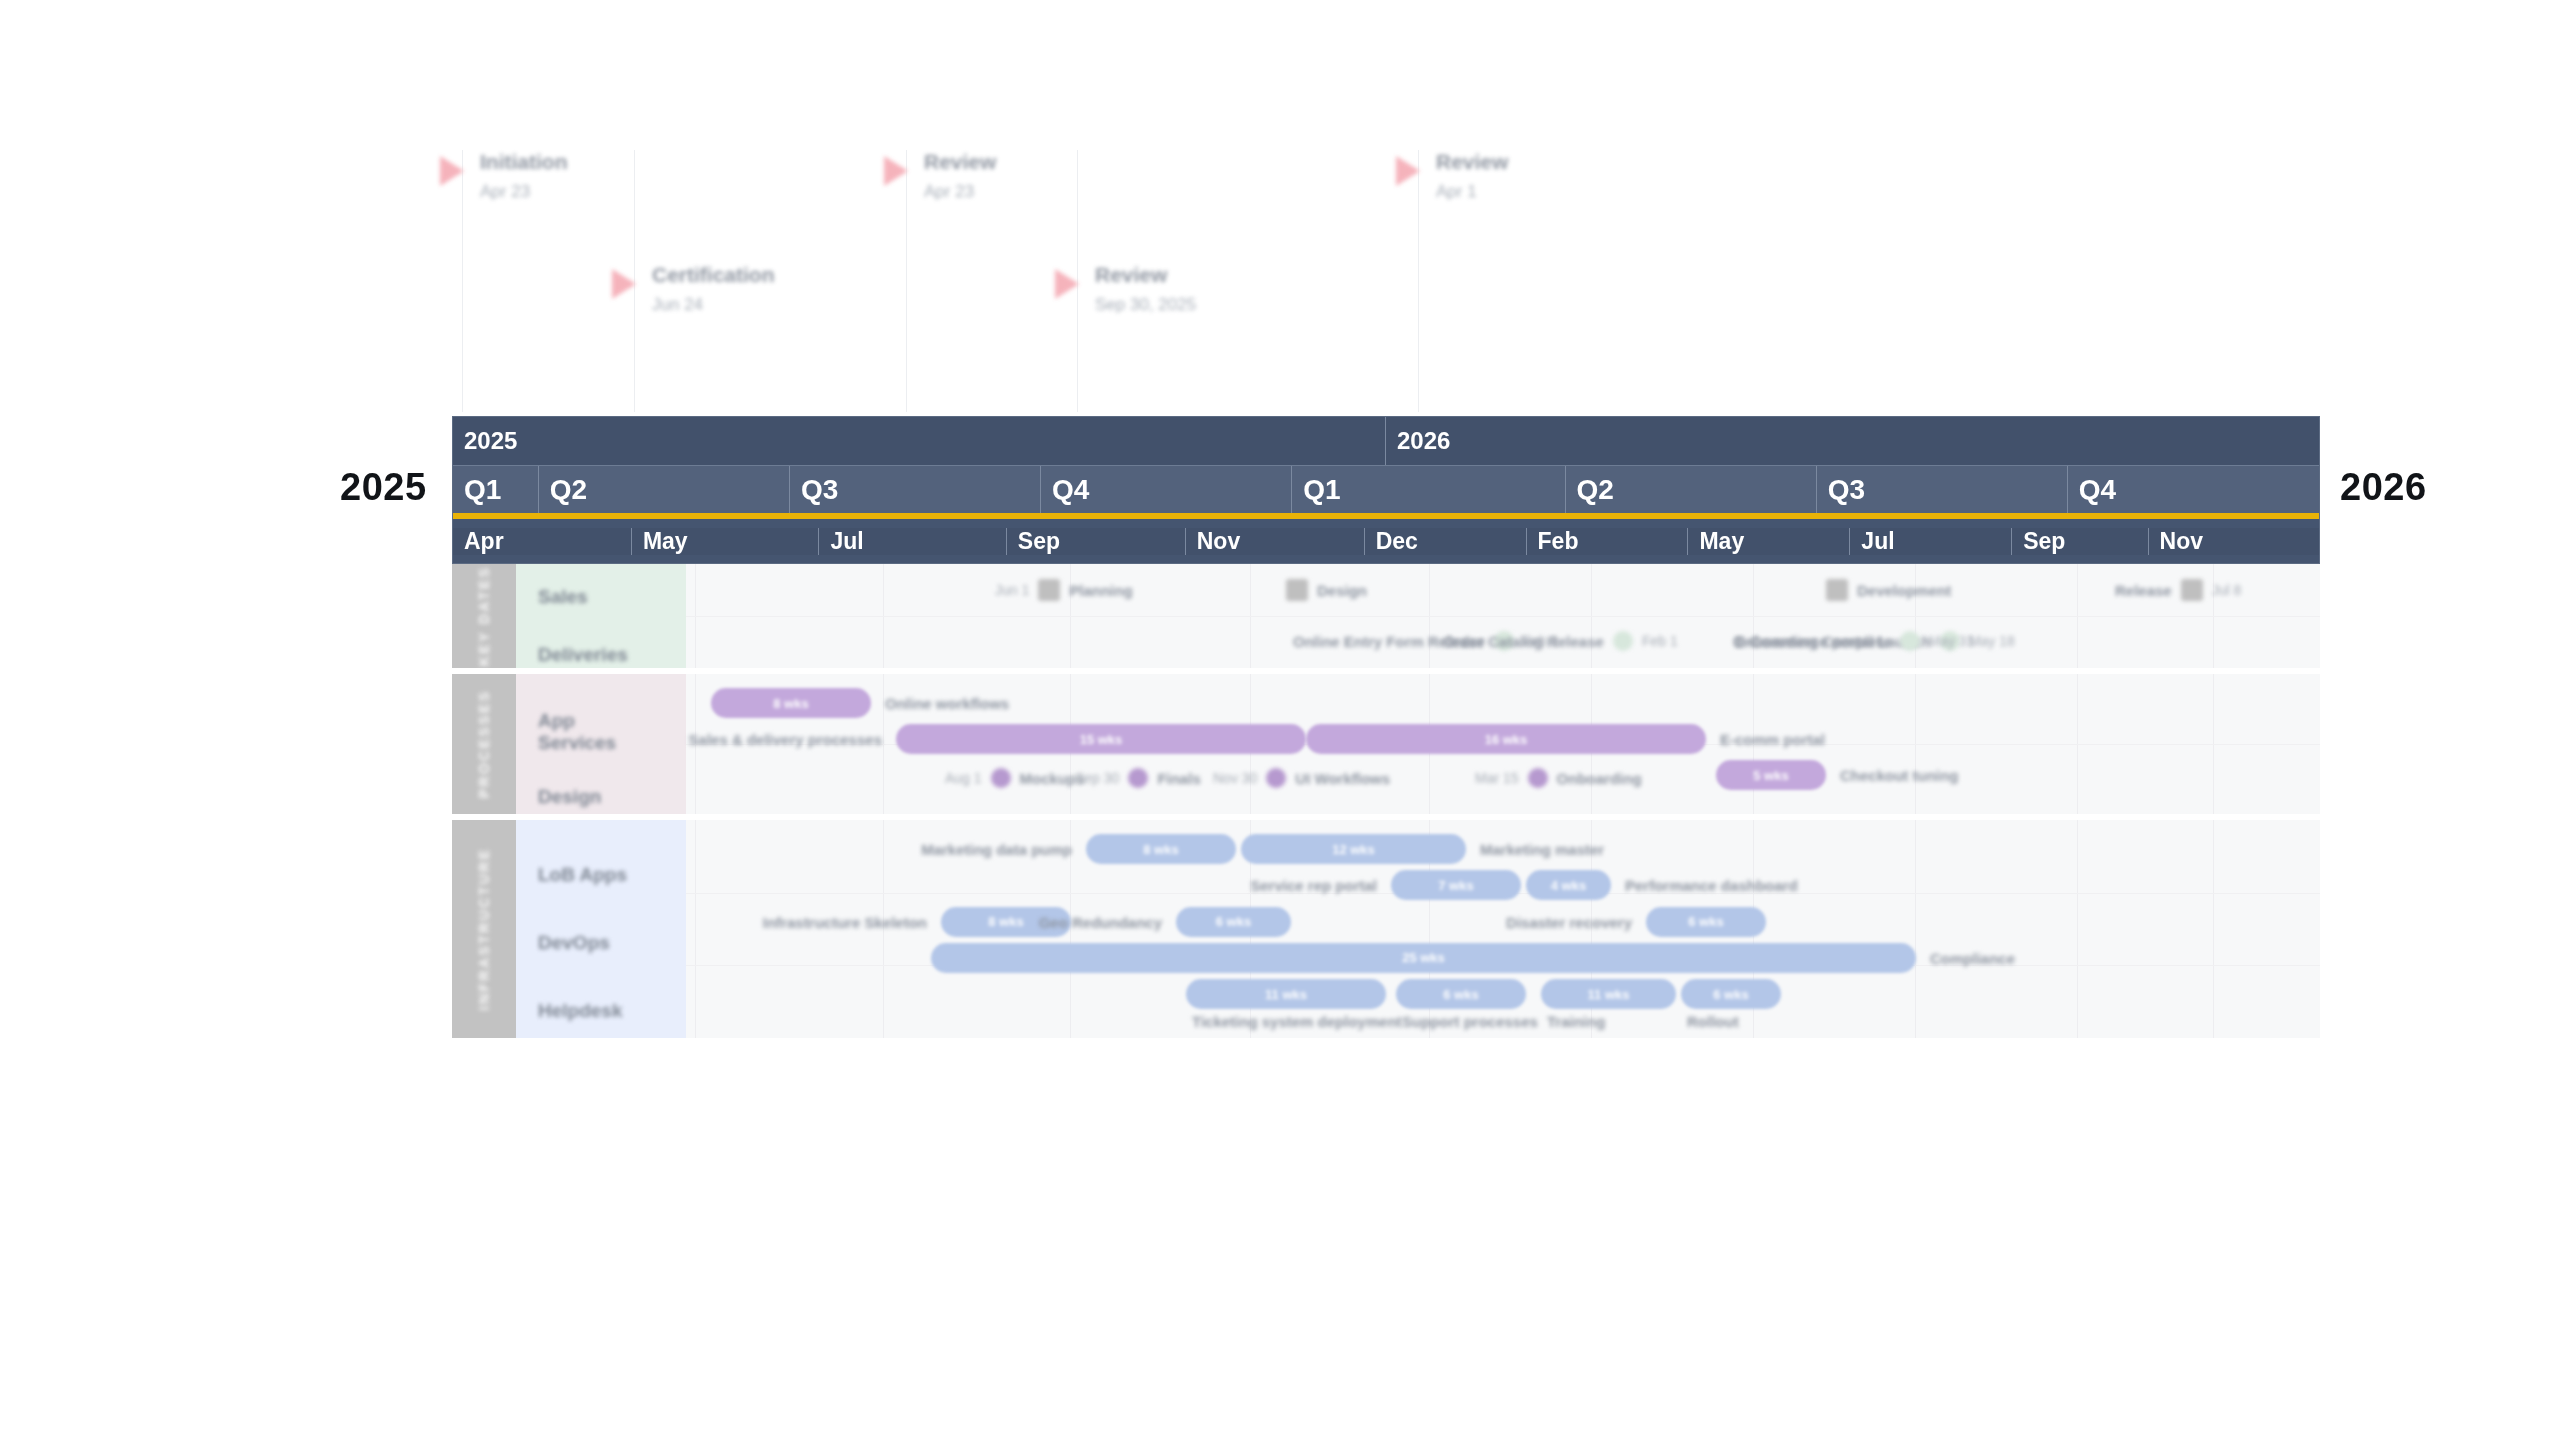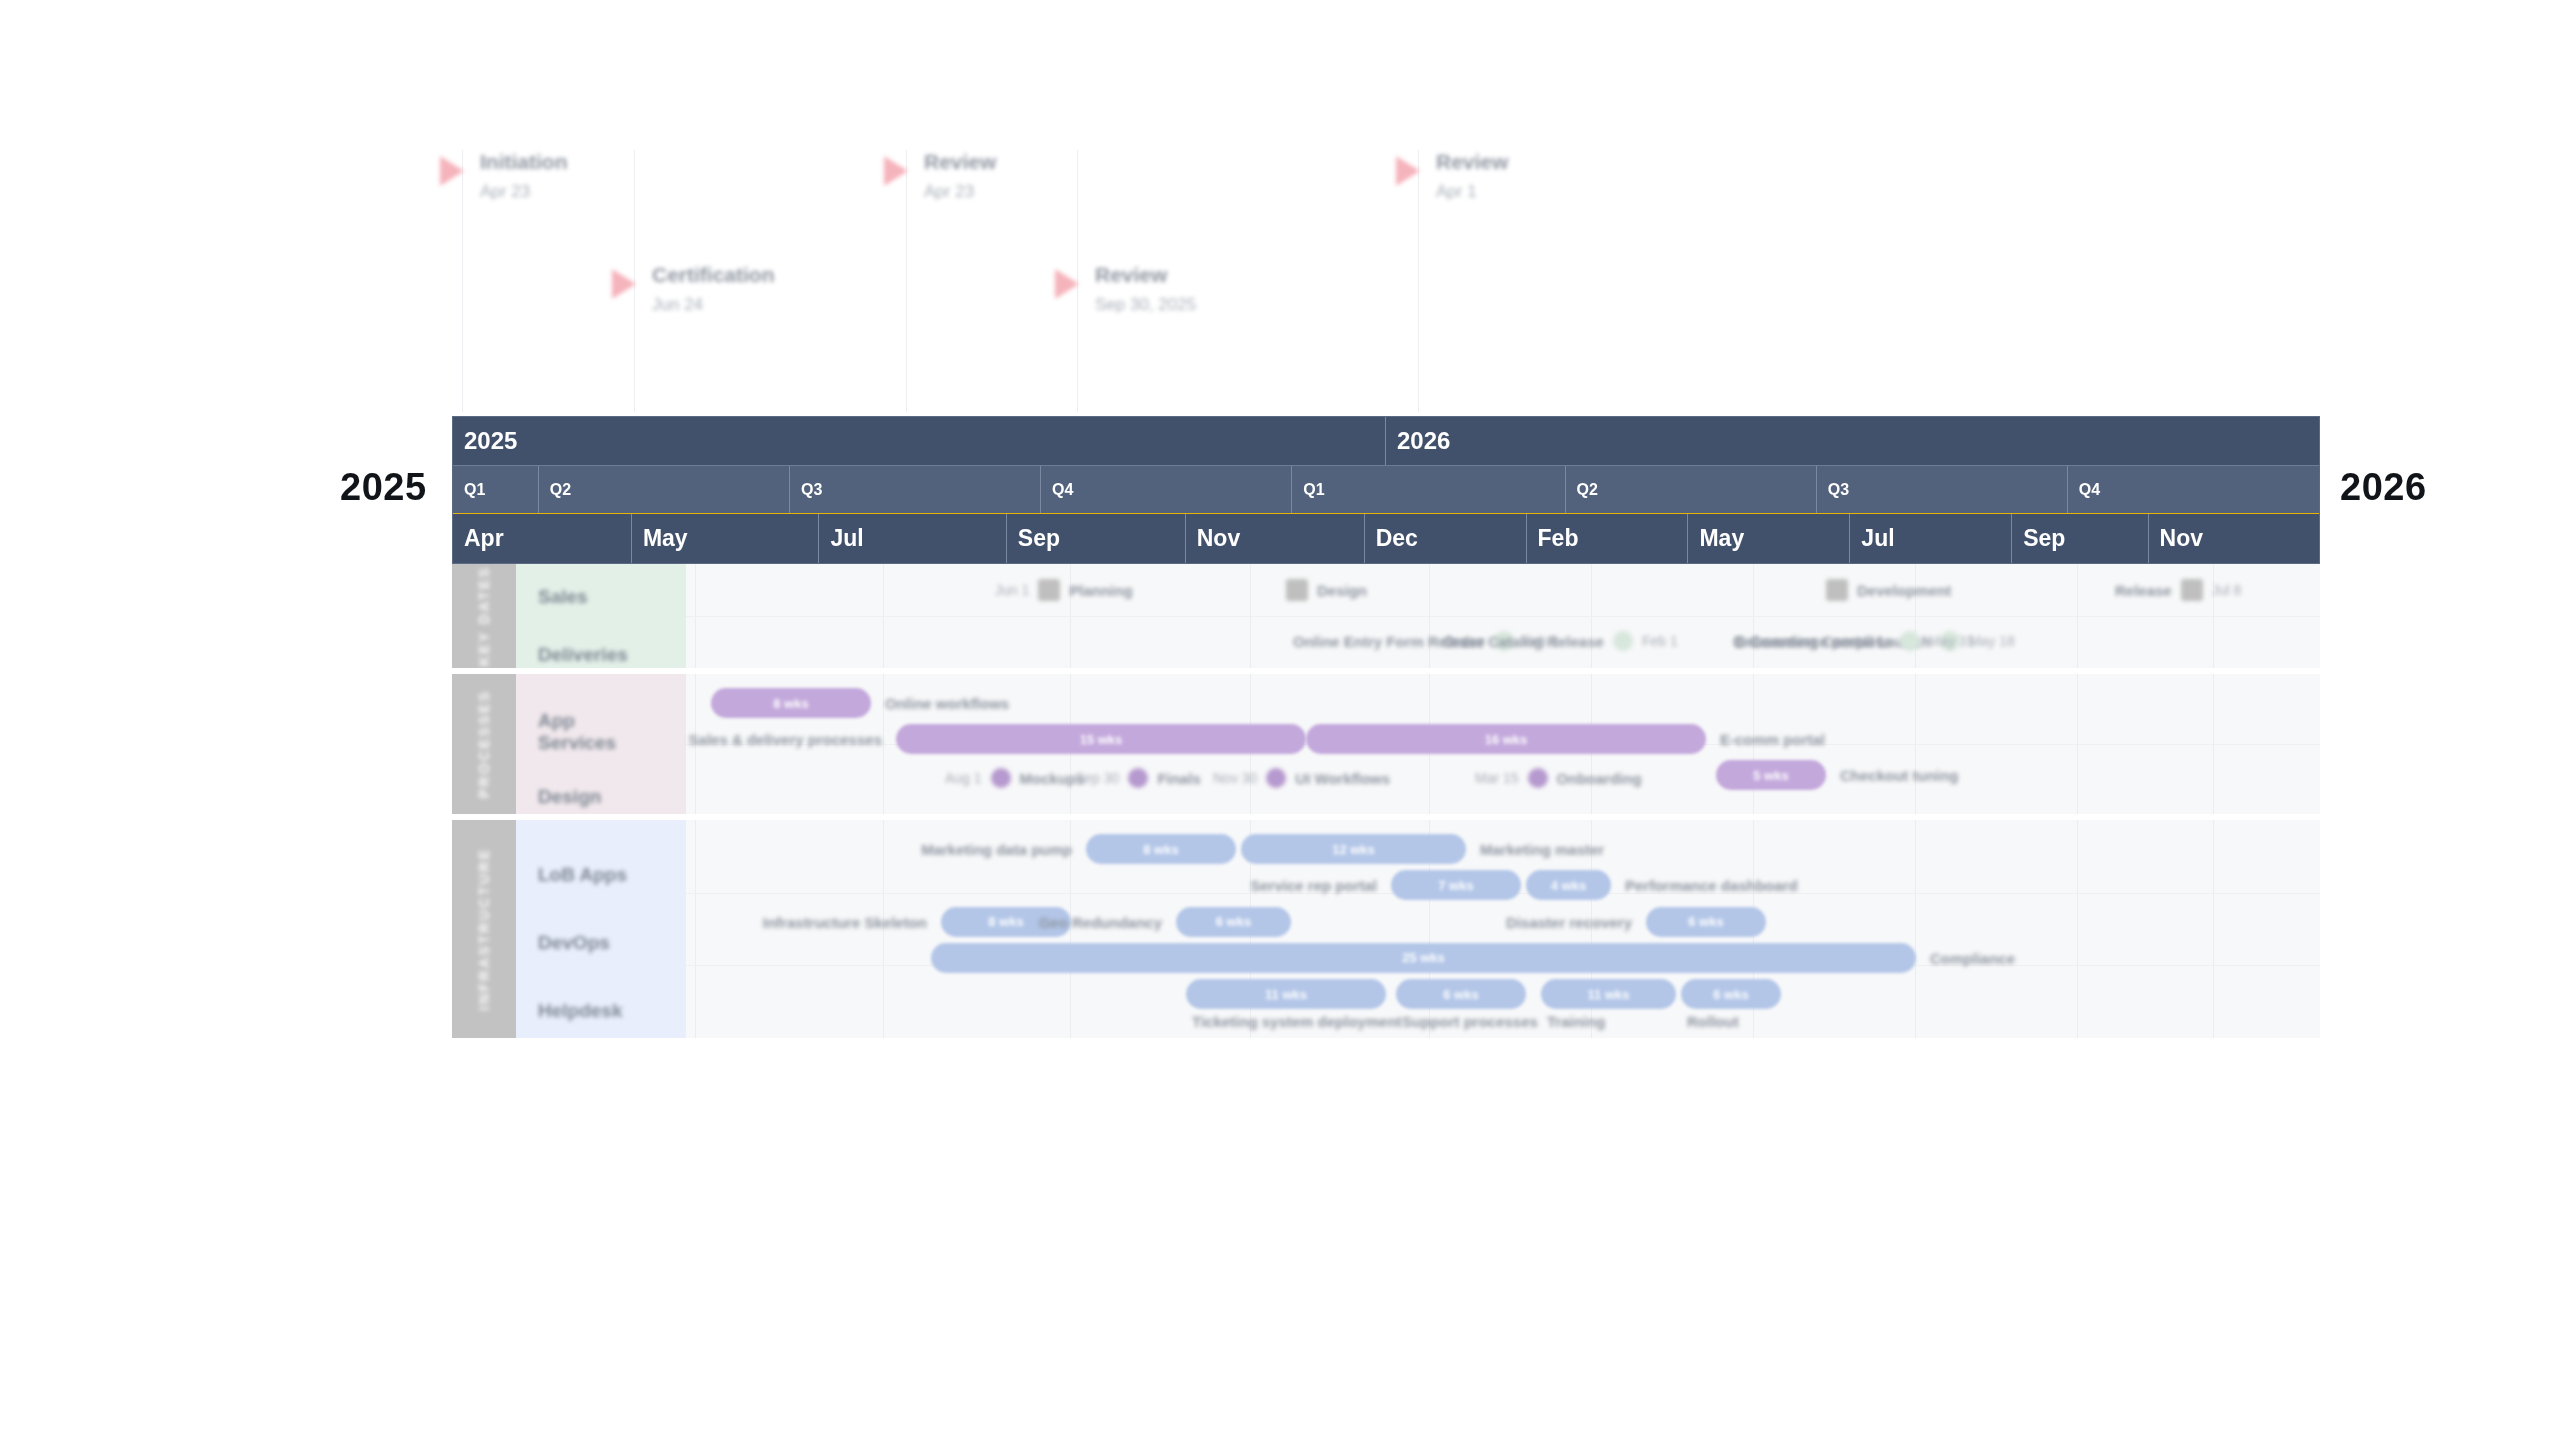--- a/index.html
+++ b/index.html
@@ -64,34 +64,34 @@
   #tl-header {
     position: absolute;
     left: 452px; top: 416px;
     width: 1868px; height: 148px;
     background: #455570;
     border: 1px solid #5c6b83;
   }
   .hdr-row { display: flex; width: 100%; }
   .hdr-row.years   { height: 48px; }
   .hdr-row.quarters{ height: 48px; border-top: 1px solid #6d7c94; }
-  .hdr-row.months  { height: 50px; border-top: 1px solid #eab308; }
+  .hdr-row.months  { height: 50px; border-top: 6px solid #eab308; align-items: center; }
   .hdr-cell {
     display: flex; align-items: center;
     color: #ffffff;
     font-weight: bold;
     padding-left: 11px;
     border-right: 1px solid #7b89a0;
     overflow: hidden;
     white-space: nowrap;
   }
   .hdr-cell:last-child { border-right: none; }
   .years   .hdr-cell { font-size: 24px; background: #42516b; }
   .quarters .hdr-cell { font-size: 22px; background: #566party; }
-  .quarters .hdr-cell { font-size: 16px; background: #53627c; }
+  .quarters .hdr-cell { font-size: 28px; background: #53627c; }
   .months  .hdr-cell { font-size: 23px; background: #42516b; }
 
   
   #tl-body {
     position: absolute;
     left: 452px; top: 564px;
     width: 1868px; height: 710px;
   }
   .section {
     position: relative;

